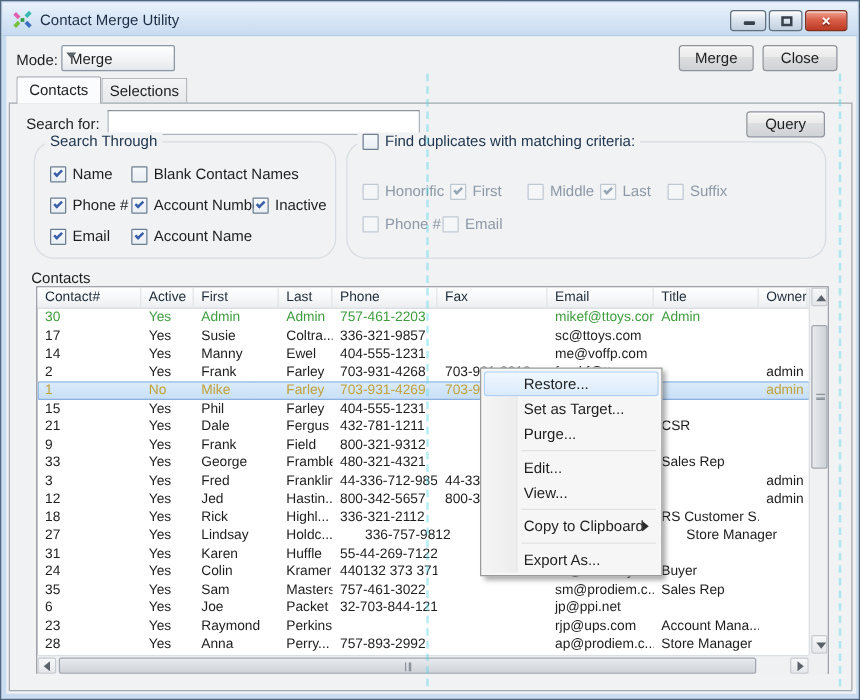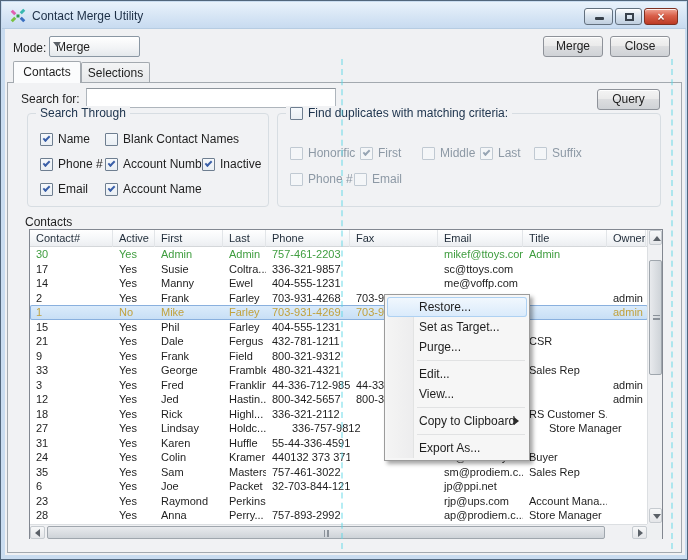--- a/index.html
+++ b/index.html
@@ -58,21 +58,21 @@
              border:1px solid #a3a9af; background:#f1f2f4; z-index:2; }
 
   
   .search-label { position:absolute; left:16px; top:63px; z-index:4; }
   .search-input { position:absolute; left:81px; top:59px; width:250px; height:20px;
                   border:1px solid #aeb5bc; border-top-color:#8d949b; background:#fff;
                   font:inherit; padding:0 4px; z-index:4; }
   .btn-query { z-index:4; }
 
   
-  .group { position:absolute; border:1px solid #d7dde2; border-radius:4px; z-index:4; }
+  .group { position:absolute; border:1px solid #d7dde2; border-radius:16px; z-index:4; }
   .group-st { left:22px; top:84px; width:242px; height:94px; }
   .group-fd { left:272px; top:84px; width:384px; height:94px; }
   .group-legend { position:absolute; top:-8px; left:8px; background:#f1f2f4; padding:0 4px;
                   color:#20364f; white-space:nowrap; }
   .fd-legend { display:flex; align-items:center; gap:5px; }
 
   .cbrow { position:absolute; left:12px; display:flex; }
   .st-r1 { top:18px; } .st-r2 { top:43px; } .st-r3 { top:68px; }
   .fd-r1 { top:32px; } .fd-r2 { top:58px; }
   .cbitem { display:flex; align-items:center; gap:5px; white-space:nowrap; }
@@ -455,21 +455,21 @@
             <div class="tcell" style="width: 88px;"></div>
             <div class="tcell" style="width: 85px;"></div>
             <div class="tcell" style="width: 84px;">Store Manager</div>
             <div class="tcell" style="width: 39px;"></div>
           </div>
           <div class="trow">
             <div class="tcell" style="width: 83px;">31</div>
             <div class="tcell" style="width: 42px;">Yes</div>
             <div class="tcell" style="width: 68px;">Karen</div>
             <div class="tcell" style="width: 43px;">Huffle</div>
-            <div class="tcell" style="width: 84px;">55-44-336-4591</div>
+            <div class="tcell" style="width: 84px;">55-44-269-7122</div>
             <div class="tcell" style="width: 88px;"></div>
             <div class="tcell" style="width: 85px;"></div>
             <div class="tcell" style="width: 84px;"></div>
             <div class="tcell" style="width: 39px;"></div>
           </div>
           <div class="trow">
             <div class="tcell" style="width: 83px;">24</div>
             <div class="tcell" style="width: 42px;">Yes</div>
             <div class="tcell" style="width: 68px;">Colin</div>
             <div class="tcell" style="width: 43px;">Kramer</div>

